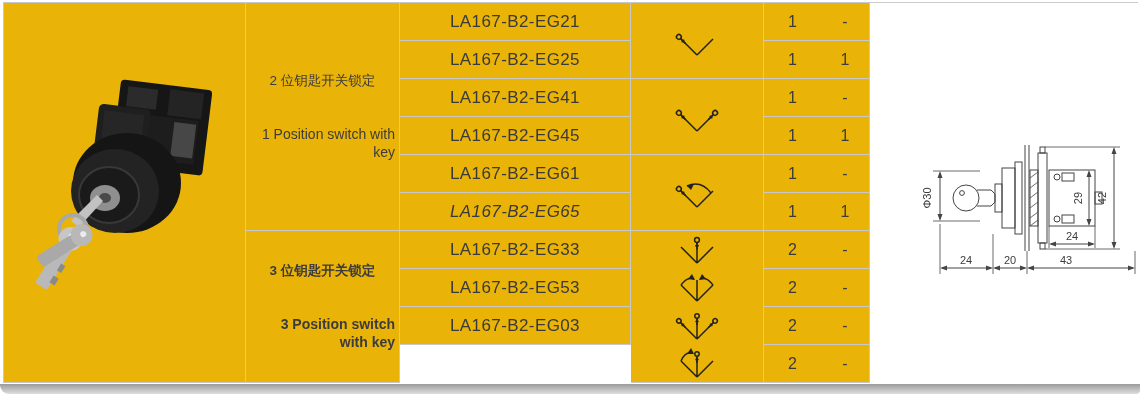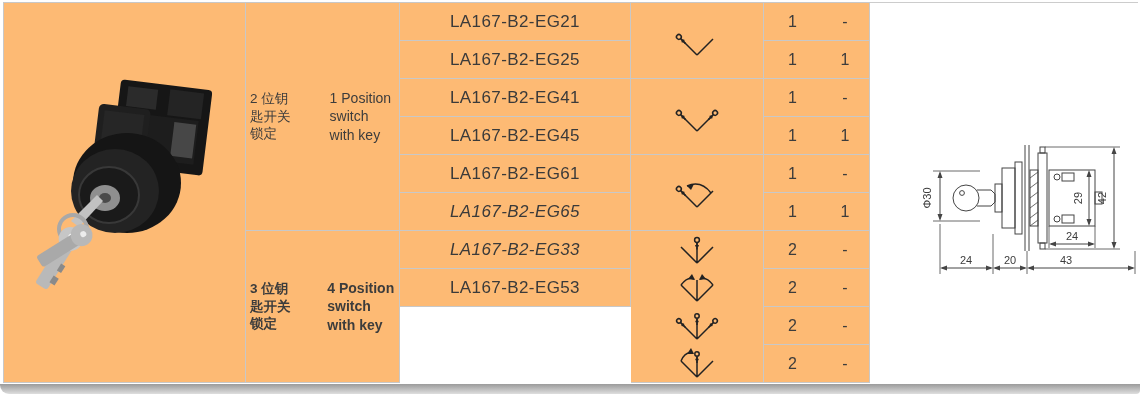--- a/index.html
+++ b/index.html
@@ -3,24 +3,24 @@
 <meta charset="utf-8">
 <style>
   html,body{margin:0;padding:0;background:#fff;}
   .stage{position:relative;width:1140px;height:414px;background:#ffffff;
          font-family:"Liberation Sans","DejaVu Sans",sans-serif;color:#3c3c3c;overflow:hidden;}
   .grid-table{position:absolute;left:3px;top:2px;width:867px;height:381px;
       display:grid;grid-template-columns:242px 154px 231px 133px 57px 49px;
       grid-template-rows:repeat(10,38px);
       border-top:1px solid #c8c8c8;border-left:1px solid #c8c8c8;box-sizing:border-box;}
   .cell{border-right:1px solid #c8c8c8;border-bottom:1px solid #c8c8c8;
-        display:flex;align-items:center;justify-content:center;box-sizing:border-box;background:#fdba74;}
+        display:flex;align-items:center;justify-content:center;box-sizing:border-box;background:#eab308;}
   .cell.no-right{border-right:none;}
   .photo-cell{grid-column:1;grid-row:1/11;}
-  .desc-cell{grid-column:2;flex-direction:row;text-align:left;line-height:1.3;font-size:14px;padding:0 4px;gap:36px;}
+  .desc-cell{grid-column:2;flex-direction:column;text-align:right;line-height:1.3;font-size:14px;padding:0 4px;gap:36px;}
   .desc-cn{font-size:13.5px;}
   .desc-en{font-size:14px;}
   .model-cell{grid-column:3;font-size:17px;letter-spacing:.4px;color:#3a3a3a;}
   .sym-cell{grid-column:4;}
   .sym-stack{grid-column:4;grid-row:7/11;flex-direction:column;justify-content:flex-start;}
   .sym-slot{height:38px;display:flex;align-items:center;justify-content:center;}
   .cnt1{grid-column:5;font-size:16px;}
   .cnt2{grid-column:6;font-size:16px;}
   .top-line-ext{position:absolute;left:870px;top:2px;width:268px;height:1px;background:#cccccc;}
   .bottom-band{position:absolute;left:0px;top:384px;width:1140px;height:10px;
@@ -76,31 +76,32 @@
         </g>
       </svg>
     </div>
 
     <div class="cell desc-cell" style="grid-row:1/7;">
       <span class="desc-cn">2 位钥匙开关锁定</span>
       <span class="desc-en">1 Position switch with key</span>
     </div>
     <div class="cell desc-cell" style="grid-row:7/11;font-weight:bold;">
       <span class="desc-cn">3 位钥匙开关锁定</span>
-      <span class="desc-en">4 Position switch with key</span>
+      <span class="desc-en">3 Position switch with key</span>
     </div>
 
     <div class="cell model-cell" style="grid-row:1;">LA167-B2-EG21</div>
     <div class="cell model-cell" style="grid-row:2;">LA167-B2-EG25</div>
     <div class="cell model-cell" style="grid-row:3;">LA167-B2-EG41</div>
     <div class="cell model-cell" style="grid-row:4;">LA167-B2-EG45</div>
     <div class="cell model-cell" style="grid-row:5;">LA167-B2-EG61</div>
     <div class="cell model-cell" style="grid-row:6;font-style:italic;">LA167-B2-EG65</div>
-    <div class="cell model-cell" style="grid-row:7;font-style:italic;">LA167-B2-EG33</div>
+    <div class="cell model-cell" style="grid-row:7;">LA167-B2-EG33</div>
     <div class="cell model-cell" style="grid-row:8;">LA167-B2-EG53</div>
+    <div class="cell model-cell" style="grid-row:9;">LA167-B2-EG03</div>
 
     <div class="cell sym-cell" style="grid-row:1/3;">
       <svg width="64" height="40" viewBox="0 0 64 40" stroke="#222" fill="none" stroke-width="1.5">
         <path d="M32 34 L16 18 M32 34 L48 18"></path>
         <g transform="translate(16,18) rotate(-45)">
           <circle cx="0" cy="-3" r="2.4"></circle>
             <path d="M0 -0.5 L0 6.5 M-1.8 2.8 L1.8 2.8"></path>
         </g>
       </svg>
     </div>

